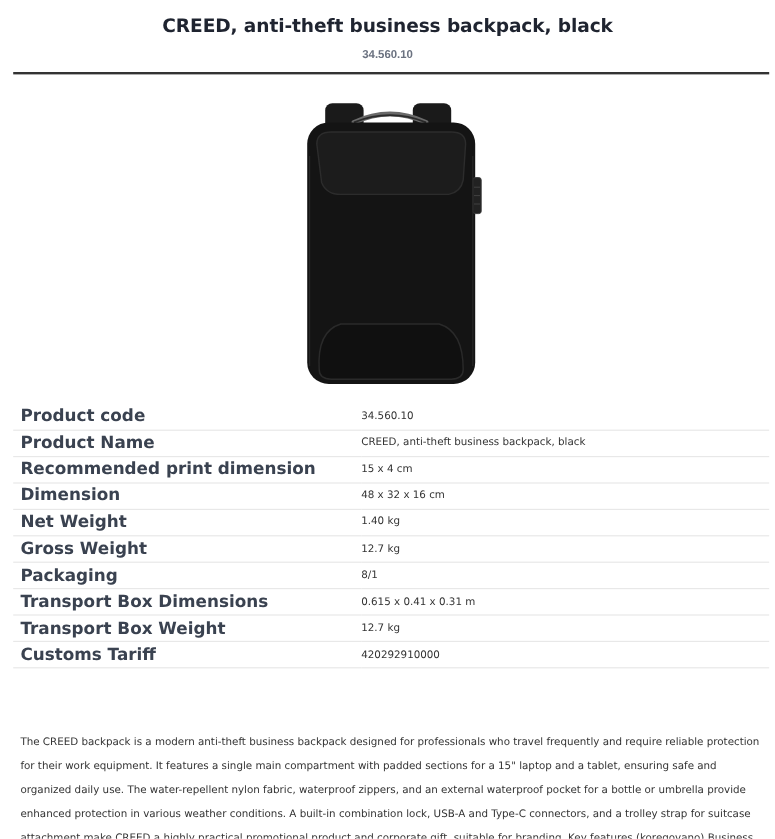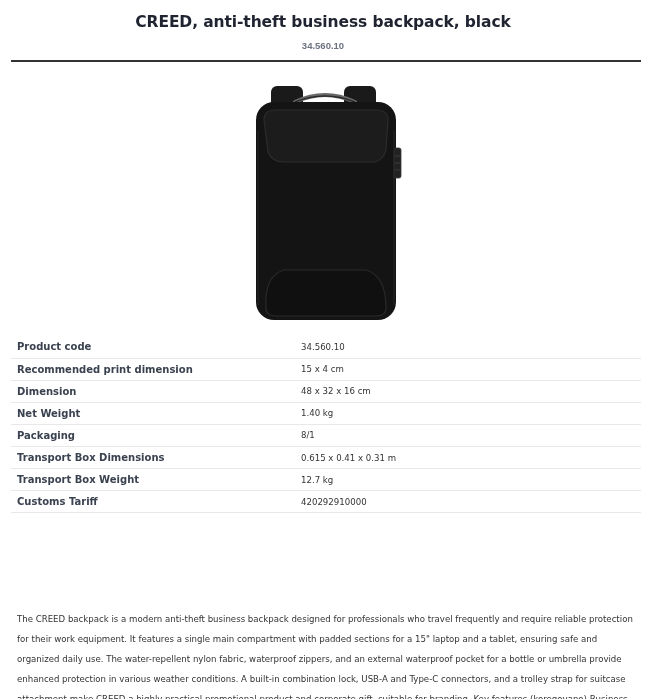--- a/index.html
+++ b/index.html
@@ -70,21 +70,21 @@
     }
     .spec-row {
       height: 22.1px;
       border-bottom: 1px solid #e8e8e8;
     }
     .spec-label {
       width: 284px;
       padding: 0 0 0 6px;
       font-family: "DejaVu Sans", sans-serif;
       font-weight: bold;
-      font-size: 10px;
+      font-size: 14px;
       color: #3a4250;
       white-space: nowrap;
       vertical-align: middle;
     }
     .spec-value {
       padding: 0;
       font-family: "DejaVu Sans", sans-serif;
       font-size: 8.6px;
       color: #333333;
       white-space: nowrap;
@@ -138,30 +138,38 @@
   </svg>
 </div>
 
 <table class="specs-table">
   <tbody>
     <tr class="spec-row">
       <td class="spec-label">Product code</td>
       <td class="spec-value">34.560.10</td>
     </tr>
     <tr class="spec-row">
+      <td class="spec-label">Product Name</td>
+      <td class="spec-value">CREED, anti-theft business backpack, black</td>
+    </tr>
+    <tr class="spec-row">
       <td class="spec-label">Recommended print dimension</td>
       <td class="spec-value">15 x 4 cm</td>
     </tr>
     <tr class="spec-row">
       <td class="spec-label">Dimension</td>
       <td class="spec-value">48 x 32 x 16 cm</td>
     </tr>
     <tr class="spec-row">
       <td class="spec-label">Net Weight</td>
       <td class="spec-value">1.40 kg</td>
+    </tr>
+    <tr class="spec-row">
+      <td class="spec-label">Gross Weight</td>
+      <td class="spec-value">12.7 kg</td>
     </tr>
     <tr class="spec-row">
       <td class="spec-label">Packaging</td>
       <td class="spec-value">8/1</td>
     </tr>
     <tr class="spec-row">
       <td class="spec-label">Transport Box Dimensions</td>
       <td class="spec-value">0.615 x 0.41 x 0.31 m</td>
     </tr>
     <tr class="spec-row">

